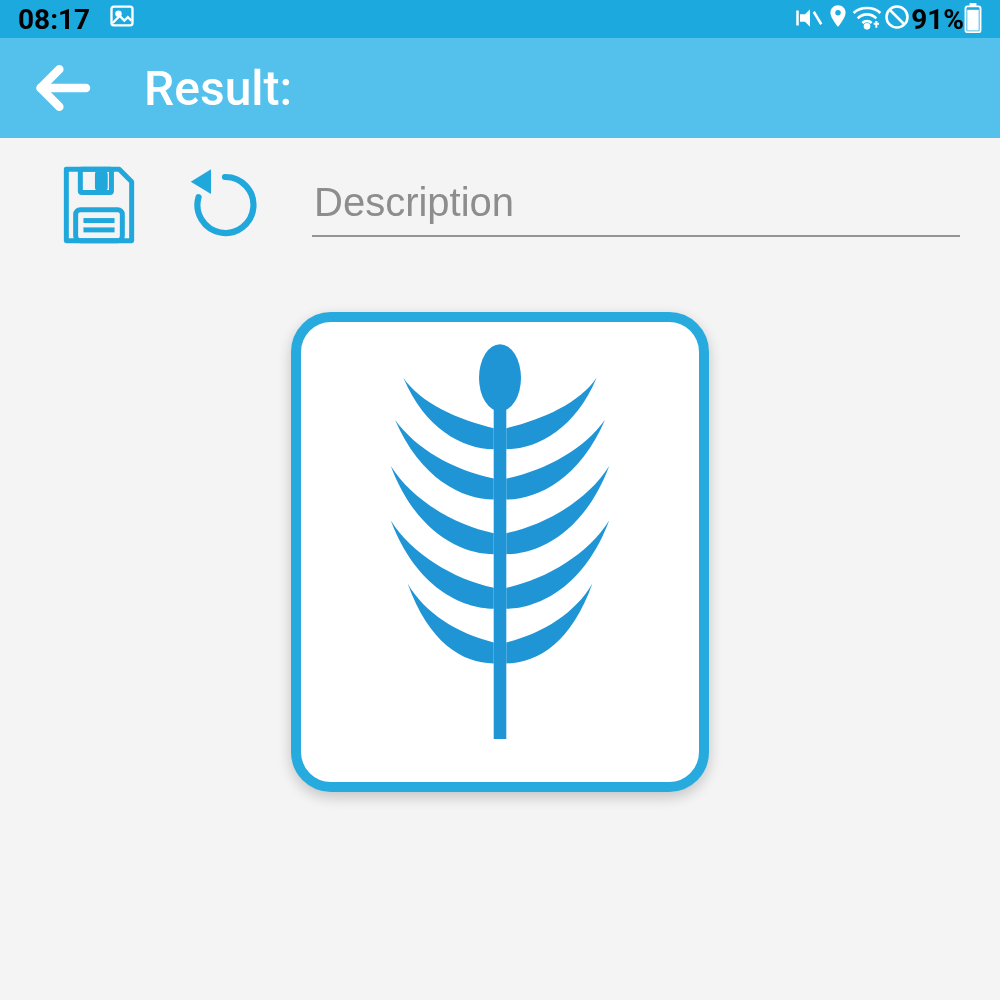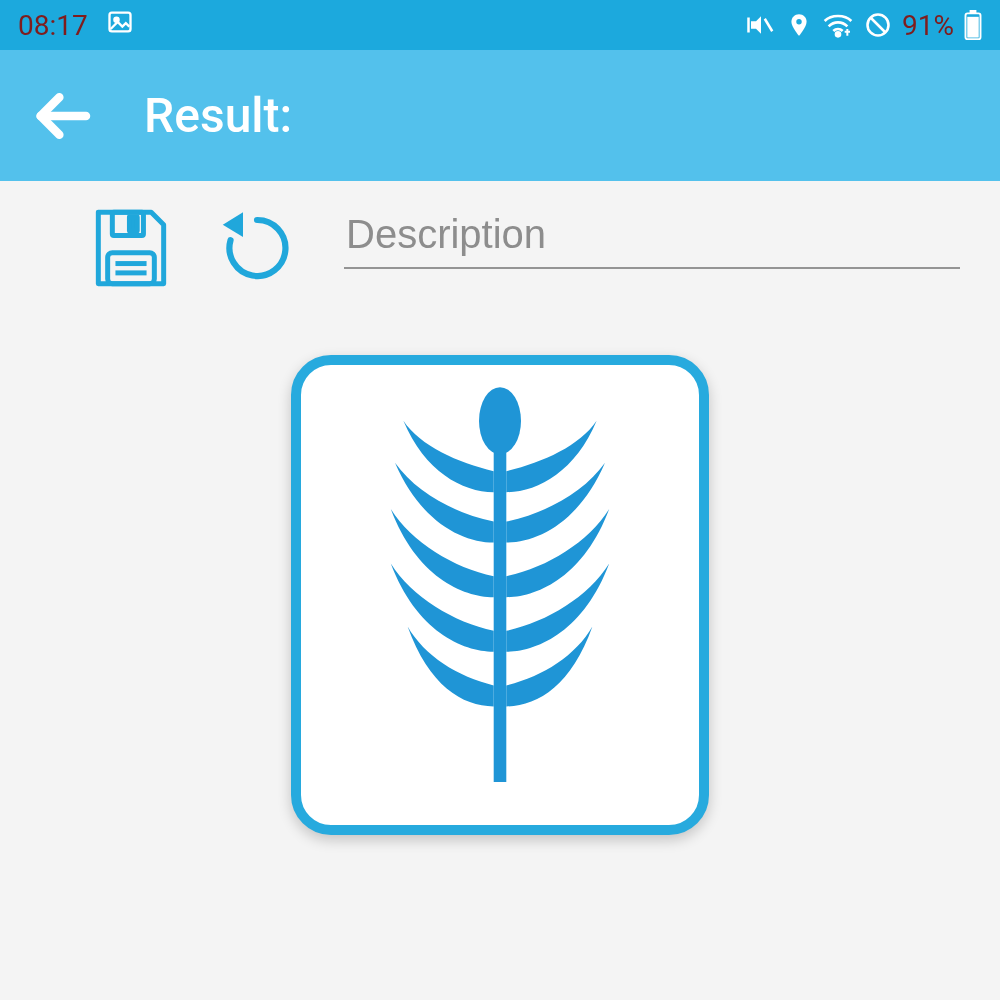--- a/index.html
+++ b/index.html
@@ -4,49 +4,48 @@
   <style>
     * { margin: 0; padding: 0; box-sizing: border-box; }
     body {
       width: 1000px;
       height: 1000px;
       font-family: Roboto, Arial, sans-serif;
       background: #f4f4f4;
       overflow: hidden;
     }
     .status-bar {
-      height: 50px;
+      height: 38px;
       background: #1ca9dd;
       display: flex;
       align-items: center;
       justify-content: space-between;
       padding: 0 18px;
-      color: #7f1d1d;
+      color: #000000;
       font-size: 28px;
-      font-weight: 400;
+      font-weight: 700;
     }
     .status-left { display: flex; align-items: center; gap: 18px; }
-    .status-right { display: flex; align-items: center; gap: 10px; }
+    .status-right { display: flex; }
     .status-right svg { display: block; }
     .app-bar {
-      height: 131px;
+      height: 100px;
       background: #53c1ec;
       display: flex;
       align-items: center;
       padding: 11px 30px;
       gap: 50px;
     }
     .back-btn { color: #fff; display: flex; align-items: center; }
     .app-title { color: #fff; font-size: 48px; font-weight: 500; }
     .toolbar {
       display: flex;
-      align-items: flex-start;
+      align-items: center;
       padding: 25px 40px 10px 60px;
       gap: 45px;
-      margin-left: 32px;
     }
     .icon-btn { display: flex; align-items: center; justify-content: center; }
     .desc-input {
       flex: 1;
       border: none;
       border-bottom: 2px solid #949494;
       background: transparent;
       font-size: 40px;
       color: #222;
       padding: 6px 2px 10px 2px;

